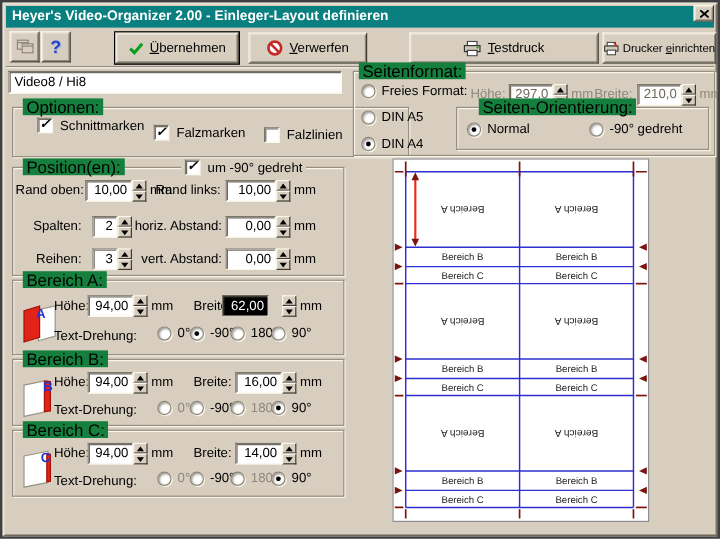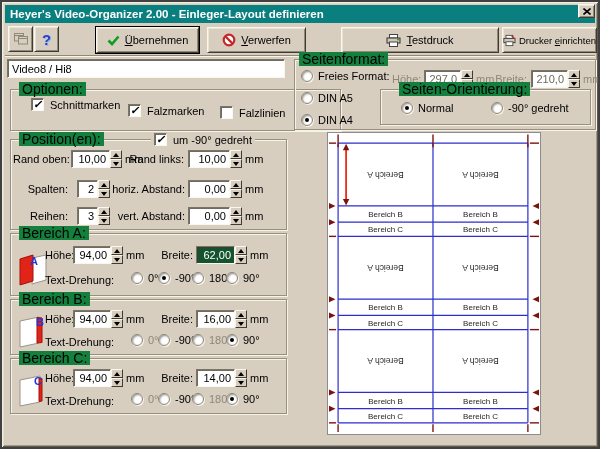--- a/index.html
+++ b/index.html
@@ -219,21 +219,21 @@
       <text x="14" y="15" font-size="11" font-weight="bold" fill="#2336d4">A</text>
     </svg>
     <span class="lbl" style="left:34px;top:15px;width:26px;text-align:right;">Höhe:</span>
     <input class="num sunken" style="left: 62px; top: 12px; width: 38px;" readonly="" value="94,00">
     <span class="spin" style="left:100px;top:12px;">
         <b class="up"></b>
         <b class="dn"></b>
       </span>
     <span class="lbl" style="left:115px;top:15px;">mm</span>
     <span class="lbl" style="left:150px;top:15px;width:32px;text-align:right;">Breite:</span>
-    <input class="num sunken sel" style="left: 185px; top: 12px; width: 39px; background: #14532d;" readonly="" value="62,00">
+    <input class="num sunken sel" style="left: 174px; top: 12px; width: 39px; background: #000000;" readonly="" value="62,00">
     <span class="spin" style="left:224px;top:12px;">
         <b class="up"></b>
         <b class="dn"></b>
       </span>
     <span class="lbl" style="left:239px;top:15px;">mm</span>
     <span class="lbl" style="left:34px;top:40px;">Text-Drehung:</span>
     <span class="ritem" style="left:120px;top:38px;">
         <i class="radio"></i>
         <span>0°</span>
       </span>
@@ -356,21 +356,21 @@
     <span class="lbl dis" style="left:200px;top:13px;width:32px;text-align:right;">Breite:</span>
     <input class="num sunken dim" style="left: 236px; top: 10px; width: 37px;" readonly="" value="210,0">
     <span class="spin" style="left:273px;top:10px;">
         <b class="up"></b>
         <b class="dn"></b>
       </span>
     <span class="lbl dis" style="left:288px;top:13px;">mm</span>
 
     <div class="grp" style="left:85px;top:29px;width:211px;height:36px;">
       <span class="grp-label" style="left:18px;">Seiten-Orientierung:</span>
-      <span class="ritem" style="left:20px;top:12px;">
+      <span class="ritem" style="left:8px;top:12px;">
           <i class="radio on"></i>
           <span>Normal</span>
         </span>
       <span class="ritem" style="left:110px;top:12px;text-align:center;">
           <i class="radio"></i>
           <span>-90° gedreht</span>
         </span>
     </div>
   </div>
 

